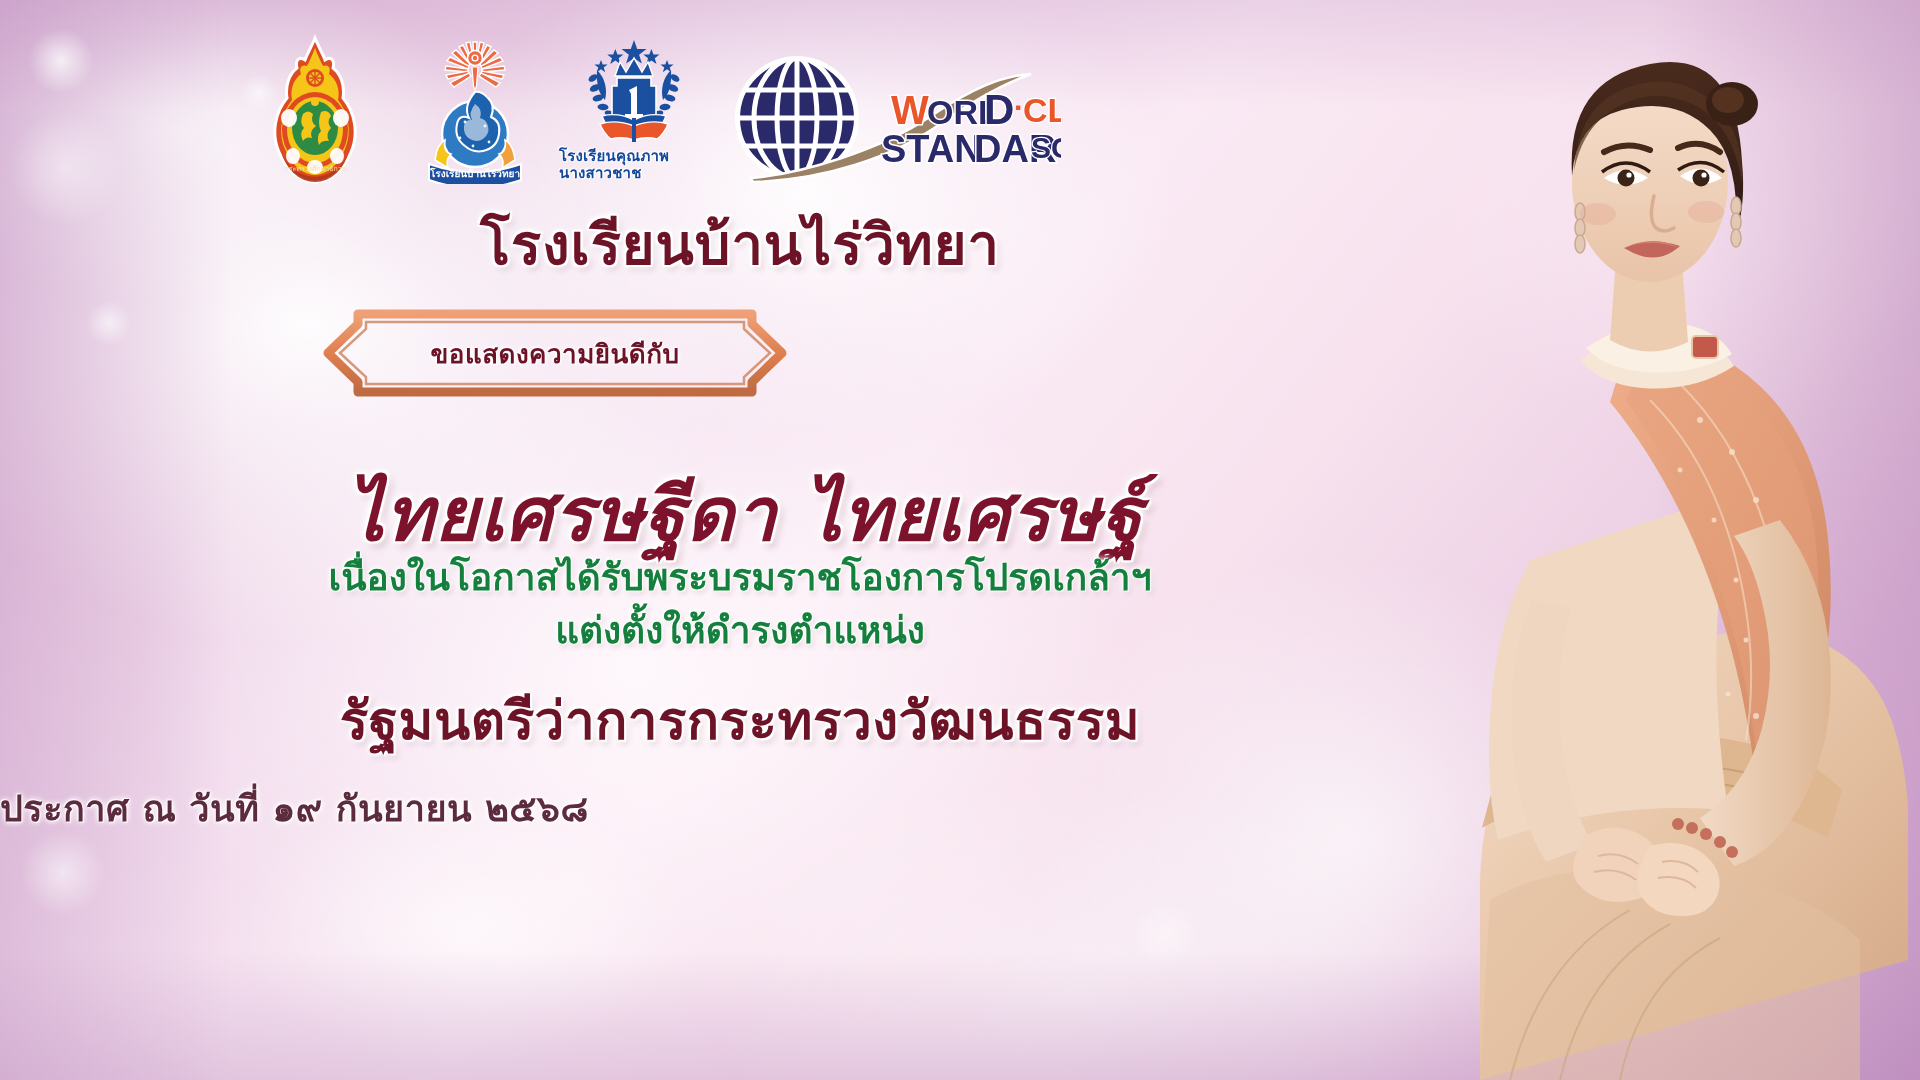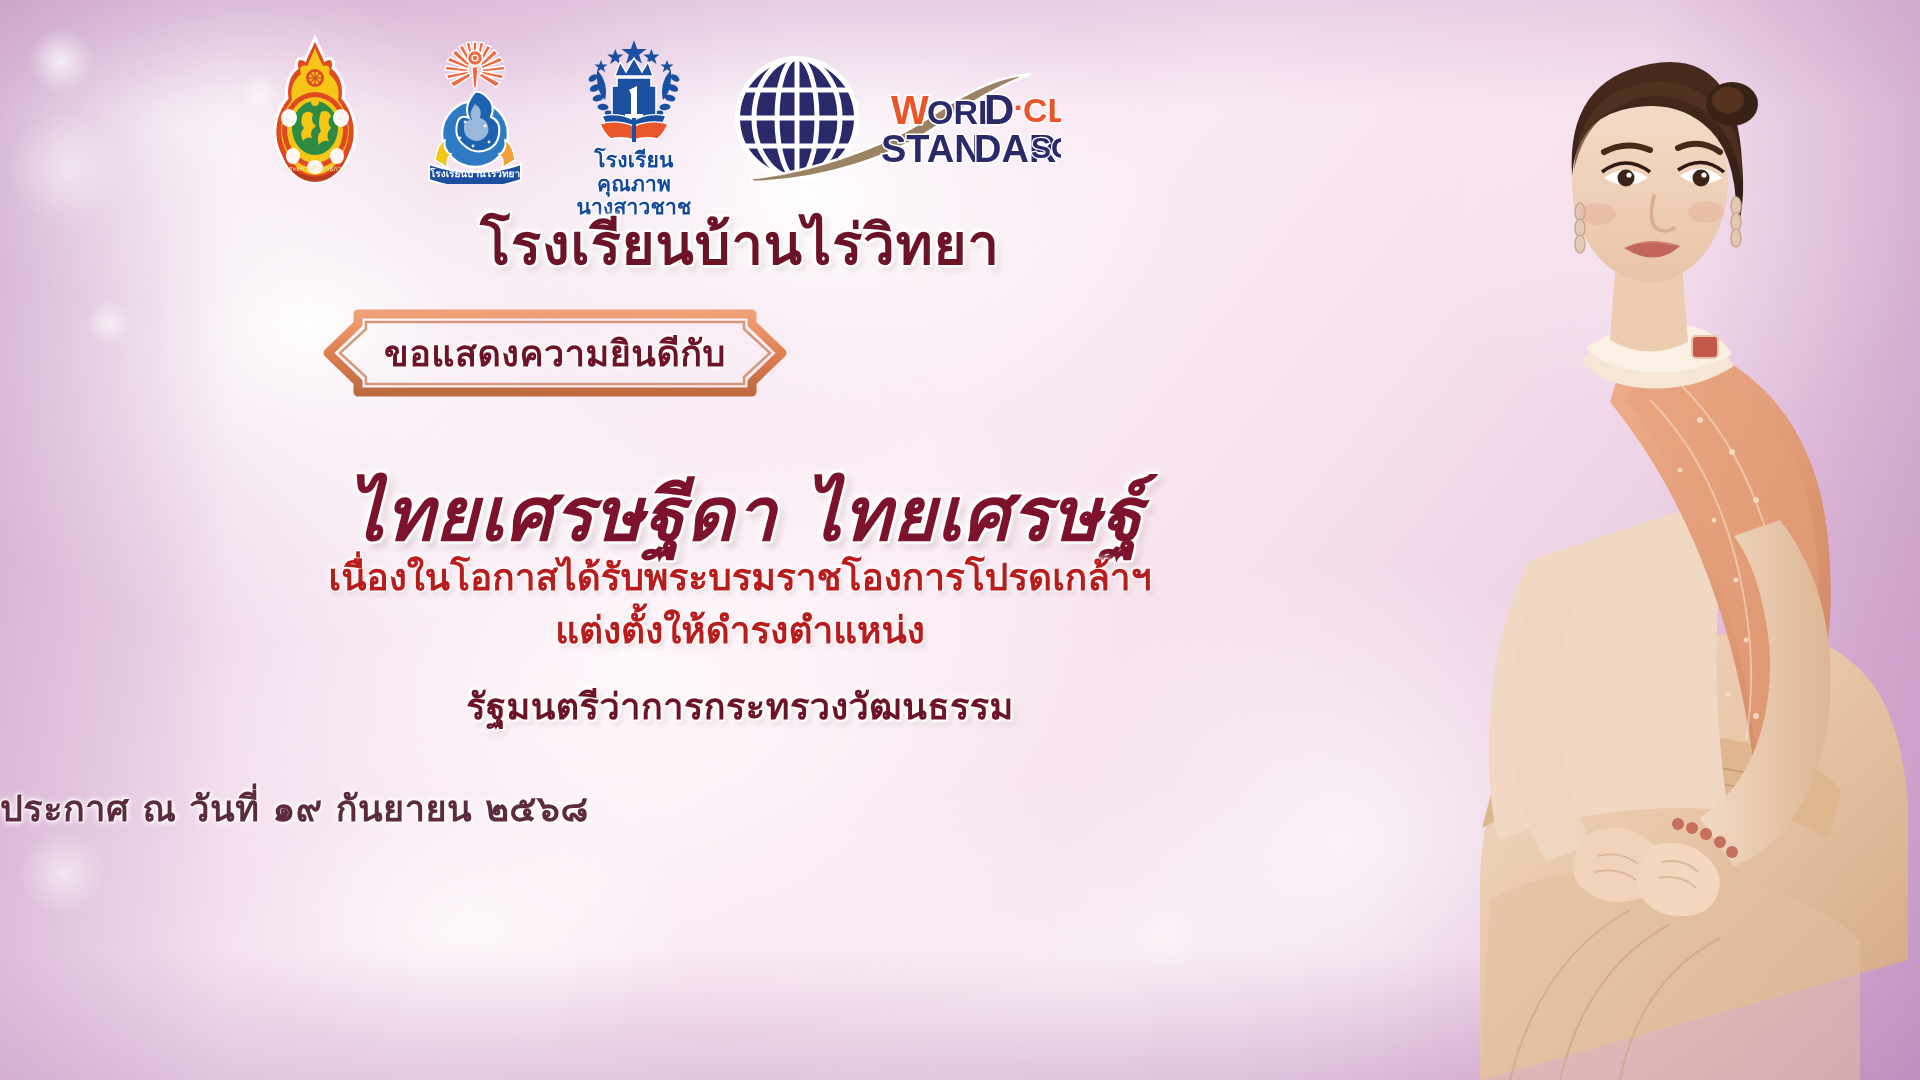--- a/index.html
+++ b/index.html
@@ -45,22 +45,22 @@
     display:flex;align-items:flex-end;gap:0;
   }
   .logo{position:relative;flex:0 0 auto;}
 
   .logo-garuda{width:104px;height:150px;margin-left:8px;}
   .logo-school{width:120px;height:150px;margin-left:48px;}
   .logo-quality{width:150px;height:150px;margin-left:24px;}
   .logo-wcss{width:330px;height:130px;margin-left:22px;}
 
   .logo-cap{
-    text-align:center;font-weight:bold;color:#14489b;
-    font-size:21px;line-height:1.12;letter-spacing:.2px;
+    text-align:left;font-weight:bold;color:#14489b;
+    font-size:15px;line-height:1.12;letter-spacing:.2px;
     text-shadow:0 0 3px #fff,0 0 3px #fff,1px 1px 0 #fff,-1px -1px 0 #fff;
   }
 
   
   .thai{font-family:"DejaVu Sans","Liberation Sans",sans-serif;}
 
   .school-name{
     position:absolute;left:0;right:440px;top:200px;text-align:center;
     font-size:56px;font-weight:bold;color:#6d1327;letter-spacing:1px;
     text-shadow:
@@ -69,46 +69,46 @@
       3px 4px 6px rgba(120,40,70,.25);
   }
 
   
   .plaque{
     position:absolute;left:300px;top:302px;width:510px;height:102px;
   }
   .plaque svg{position:absolute;inset:0;width:100%;height:100%;}
   .plaque-text{
     position:absolute;inset:0;display:flex;align-items:center;justify-content:center;
-    font-size:36px;font-weight:bold;color:#6d1327;letter-spacing:.5px;
+    font-size:26px;font-weight:bold;color:#6d1327;letter-spacing:.5px;
     text-shadow:0 0 5px #fff,0 0 5px #fff,1px 1px 0 #fff,-1px -1px 0 #fff;
     text-align:center;
   }
 
   
   .honoree{
     position:absolute;left:0;right:430px;top:455px;text-align:center;
     font-size:74px;font-weight:bold;font-style:italic;color:#7d122c;
     letter-spacing:1px;
     text-shadow:
       0 0 8px #fff,0 0 8px #fff,0 0 14px #fff,
       2px 2px 0 #fff,-2px -2px 0 #fff,2px -2px 0 #fff,-2px 2px 0 #fff,
       4px 5px 7px rgba(110,25,55,.30);
   }
 
   .reason{
     position:absolute;left:0;right:440px;top:552px;text-align:center;
-    font-size:37px;font-weight:bold;color:#b91c1c;line-height:1.42;
+    font-size:37px;font-weight:bold;color:#15803d;line-height:1.42;
     text-shadow:0 0 6px #fff,0 0 6px #fff,1px 1px 0 #fff,-1px -1px 0 #fff,
                 2px 3px 5px rgba(120,40,70,.22);
   }
 
   .position{
     position:absolute;left:0;right:440px;top:678px;text-align:center;
-    font-size:36px;font-weight:bold;color:#6d1327;letter-spacing:.5px;
+    font-size:53px;font-weight:bold;color:#6d1327;letter-spacing:.5px;
     text-shadow:0 0 7px #fff,0 0 7px #fff,0 0 12px #fff,
                 2px 2px 0 #fff,-2px -2px 0 #fff,
                 3px 4px 6px rgba(120,40,70,.25);
   }
 
   .datestamp{
     position:absolute;left:0;right:440px;top:780px;
     font-size:36px;font-weight:bold;color:#5d2b3e;letter-spacing:.5px;
     text-shadow:0 0 6px #fff,0 0 6px #fff,1px 1px 0 #fff,-1px -1px 0 #fff;
   }

